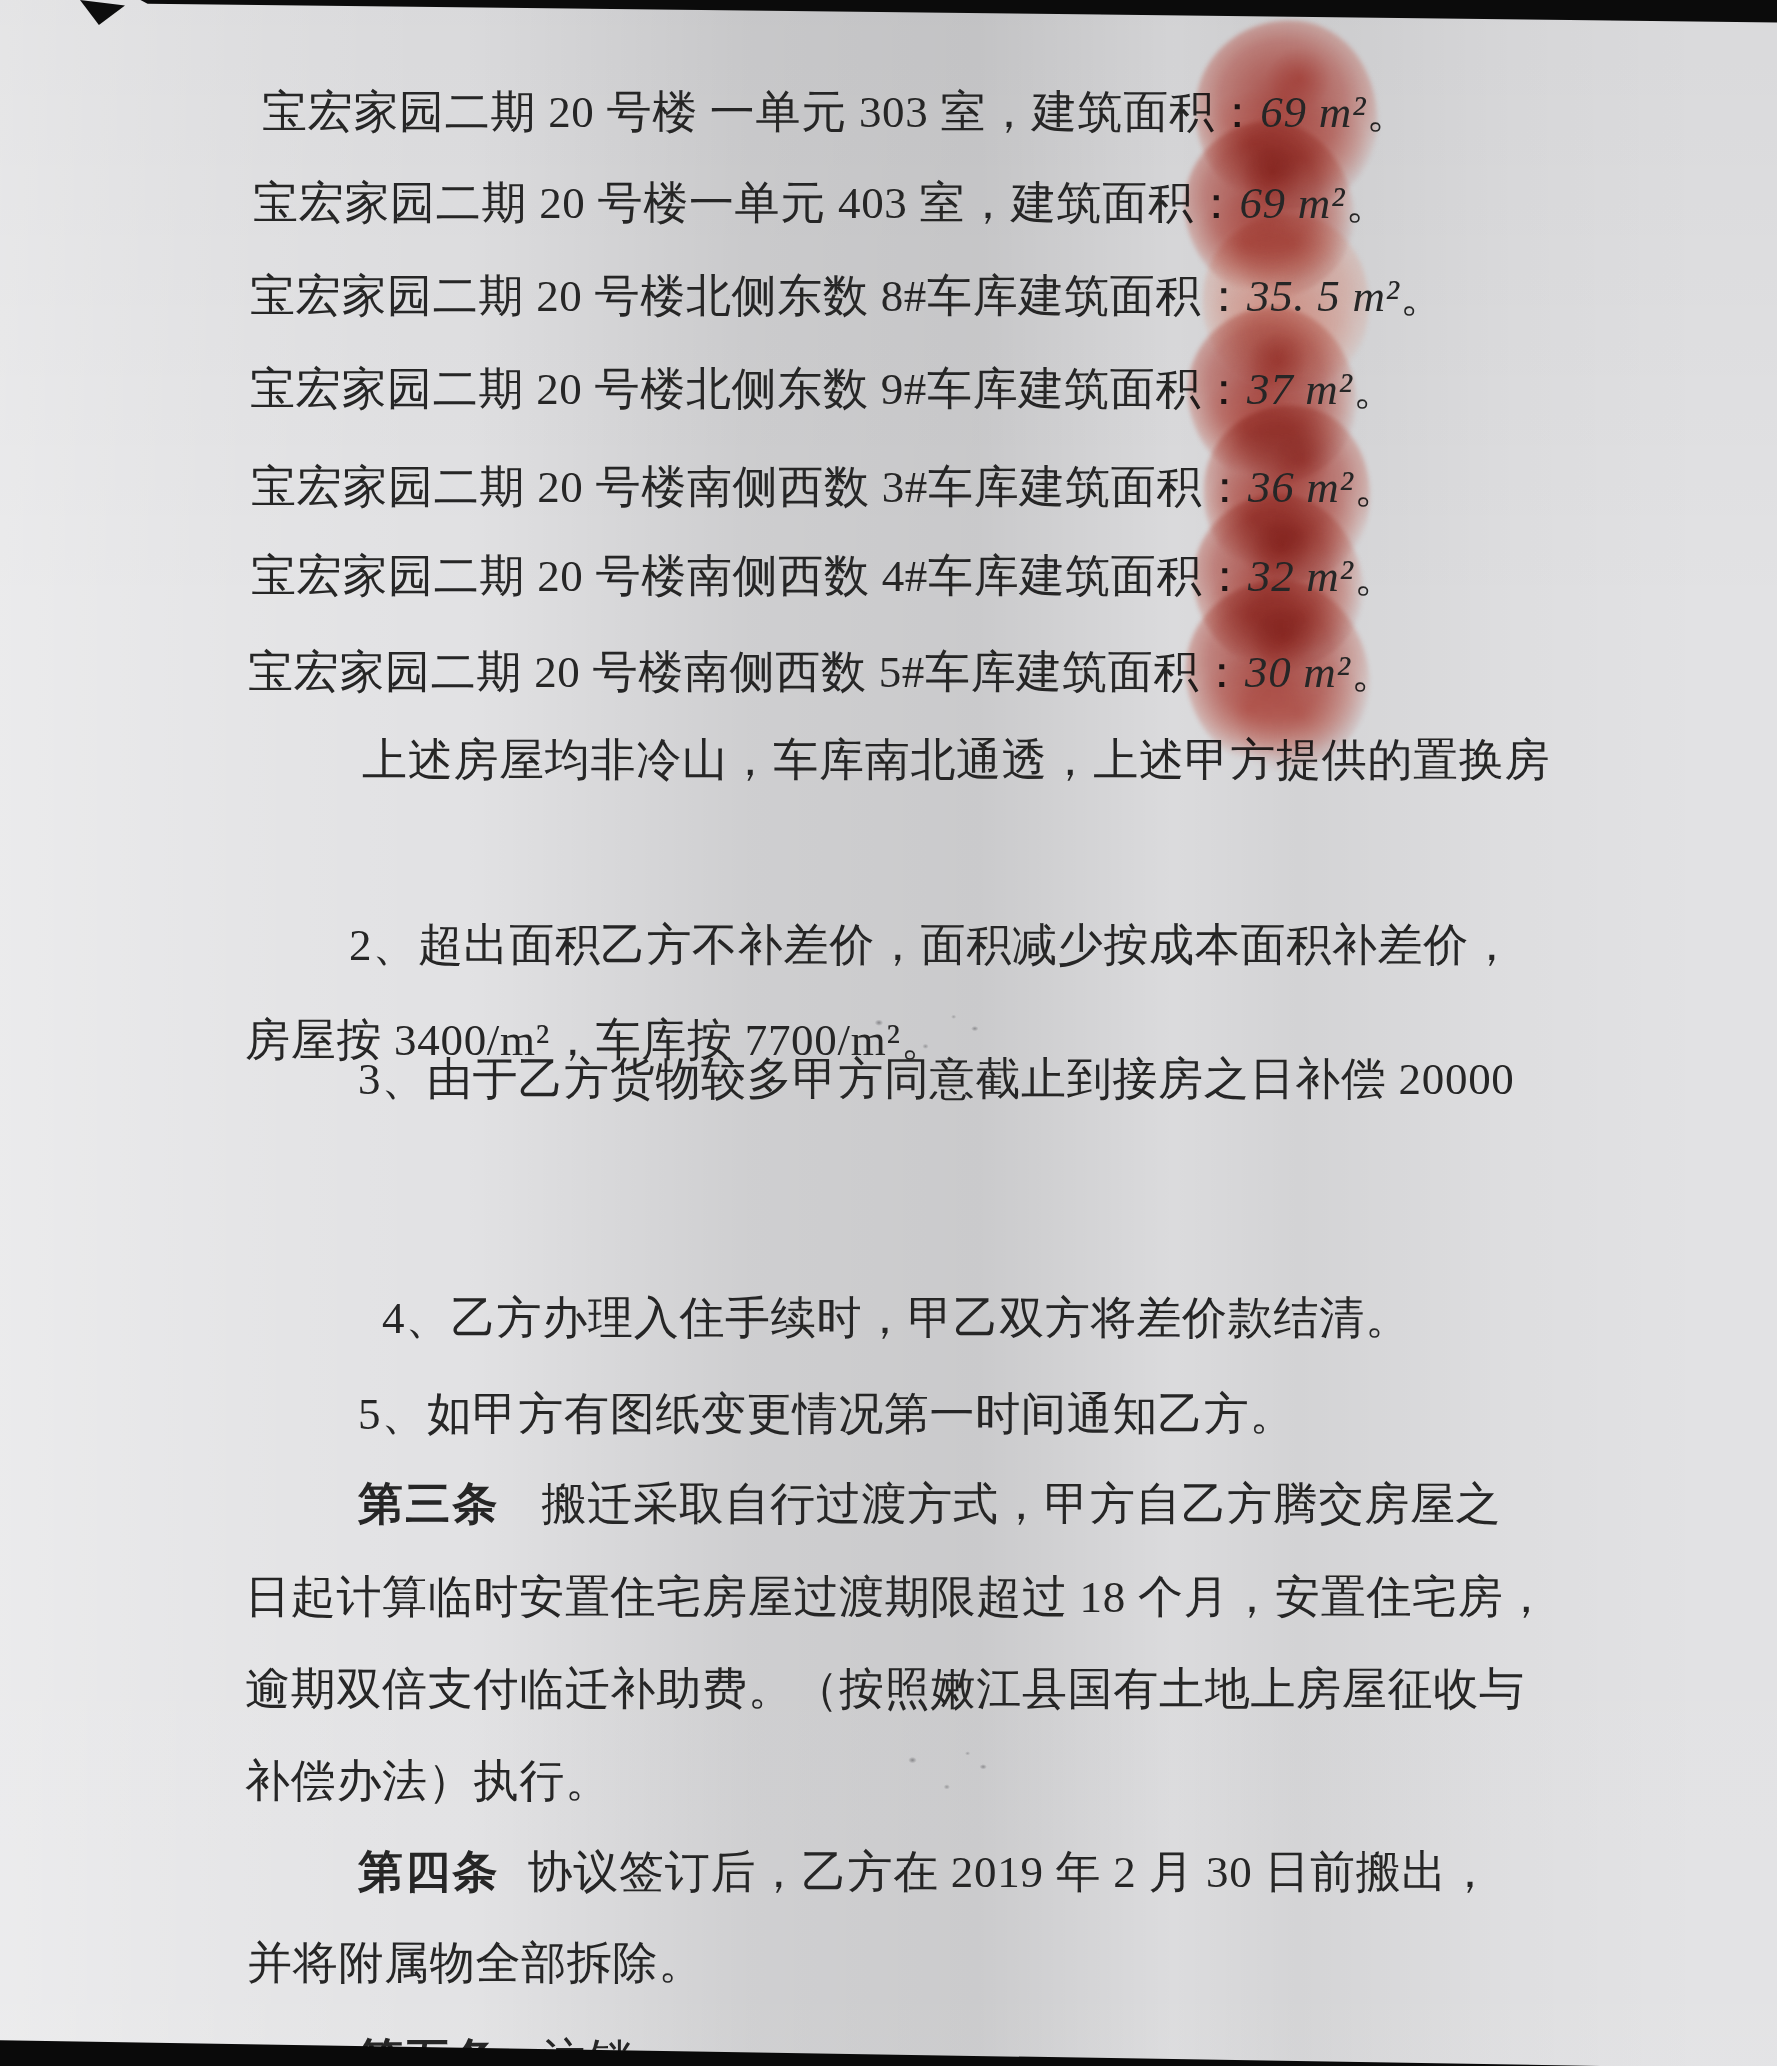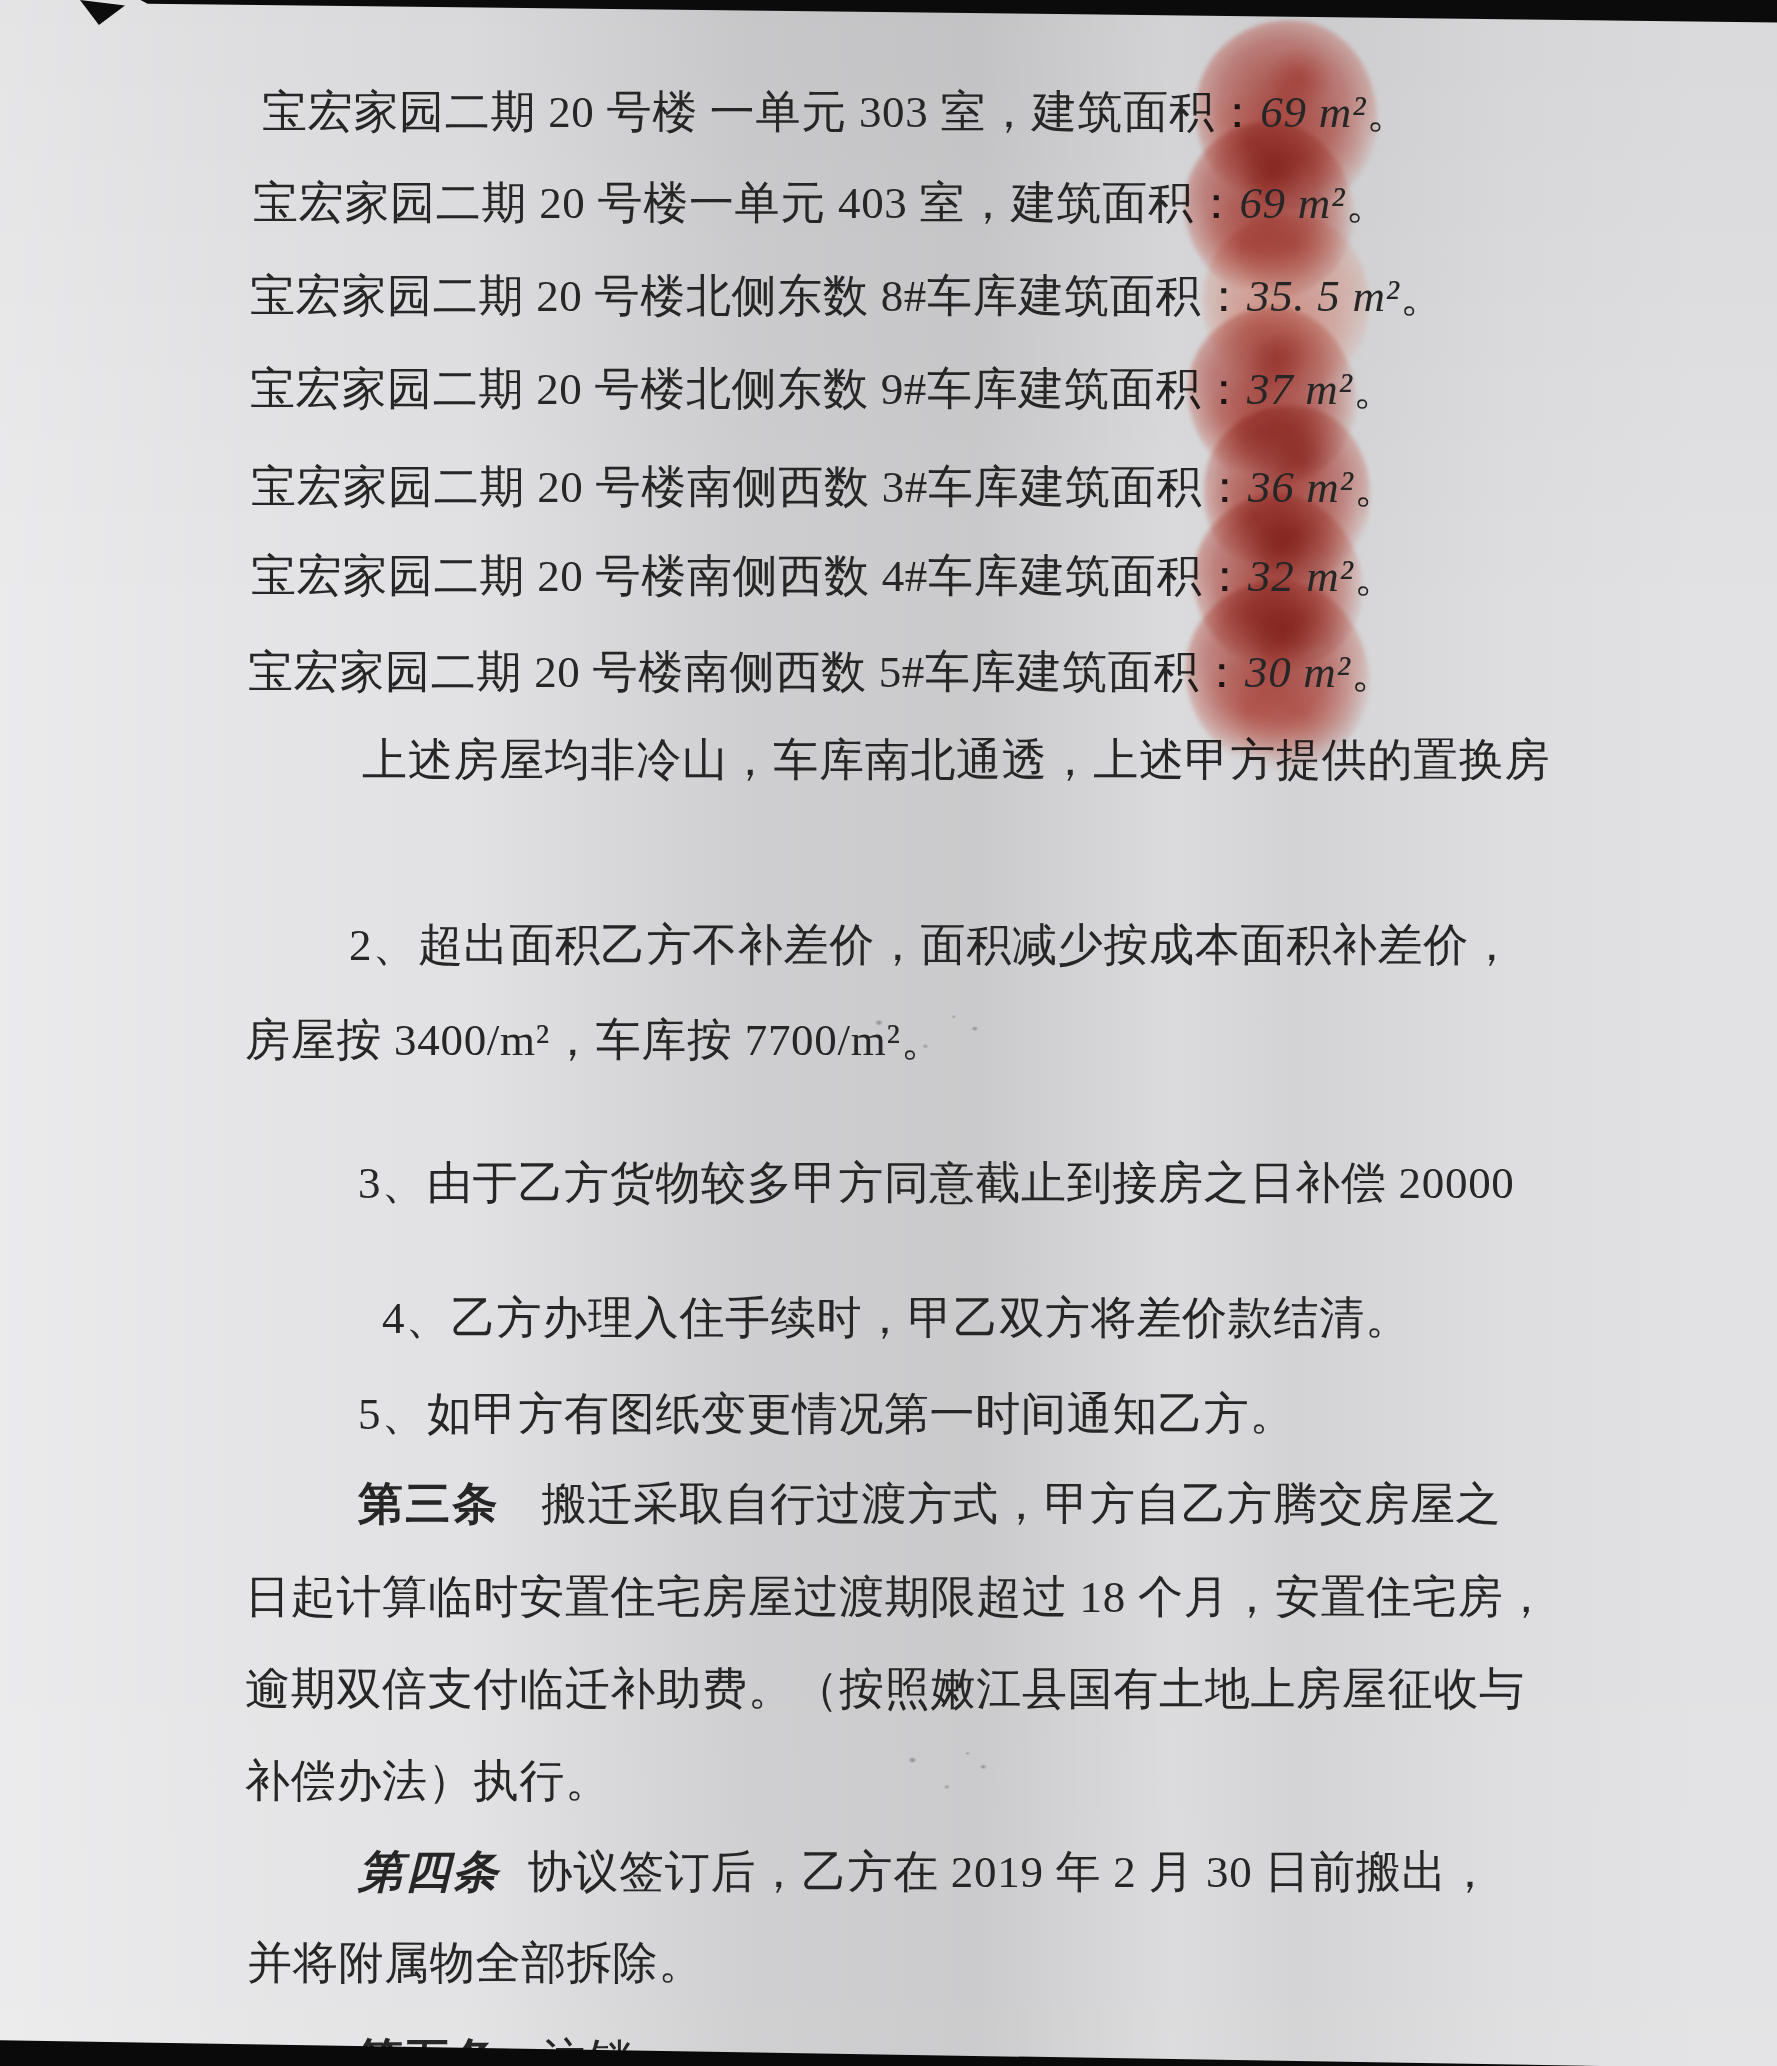--- a/index.html
+++ b/index.html
@@ -32,21 +32,21 @@
   }
   
   .content{position:absolute;left:0;top:0;width:100%;height:100%;color:#262626;
     filter:blur(0.3px);}
   .line{
     position:absolute;margin:0;font-size:45px;line-height:54px;letter-spacing:0.7px;
     white-space:nowrap;
   }
   .head{font-weight:700;letter-spacing:2.2px;text-align:center;}
   .gap-lg{margin-right:42px;}
-  .gap-md{margin-right:28px;font-style:italic;}
+  .gap-md{margin-right:28px;}
   .val{position:relative;display:inline-block;font-style:italic;}
   .num{position:relative;z-index:2;}
   
   .stamp{
     position:absolute;z-index:1;width:168px;height:177px;left:-54px;top:-55px;
     mix-blend-mode:multiply;filter:blur(2.2px);
     border-radius:52% 48% 50% 50% / 47% 55% 45% 53%;
     background:
       radial-gradient(62% 56% at 47% 42%, rgba(153,36,28,.78), rgba(167,49,38,.52) 54%, rgba(186,76,60,.30) 77%, rgba(200,100,80,0) 96%),
       radial-gradient(46% 42% at 62% 72%, rgba(158,44,34,.50), rgba(180,70,55,0) 82%),
@@ -90,21 +90,21 @@
 
     <p class="line" style="top:460px;left:251px"><span>宝宏家园二期 20 号楼南侧西数 3#车库建筑面积：</span><span class="val"><span class="stamp r2"></span><span class="num">36 m²</span></span><span>。</span></p>
 
     <p class="line" style="top:549px;left:251px"><span>宝宏家园二期 20 号楼南侧西数 4#车库建筑面积：</span><span class="val"><span class="stamp r1"></span><span class="num">32 m²</span></span><span>。</span></p>
 
     <p class="line" style="top:645px;left:248px"><span>宝宏家园二期 20 号楼南侧西数 5#车库建筑面积：</span><span class="val"><span class="stamp big r3"></span><span class="num">30 m²</span></span><span>。</span></p>
 
     <p class="line" style="top:733px;left:362px">上述房屋均非冷山，车库南北通透，上述甲方提供的置换房</p>
     <p class="line" style="top:918px;left:349px">2、超出面积乙方不补差价，面积减少按成本面积补差价，</p>
     <p class="line" style="top:1013px;left:245px">房屋按 3400/m²，车库按 7700/m²。</p>
-    <p class="line" style="top:1156px;left:358px">3、由于乙方货物较多甲方同意截止到接房之日补偿 20000</p>
+    <p class="line" style="top:1052px;left:358px">3、由于乙方货物较多甲方同意截止到接房之日补偿 20000</p>
     <p class="line" style="top:1291px;left:382px">4、乙方办理入住手续时，甲乙双方将差价款结清。</p>
     <p class="line" style="top:1387px;left:358px">5、如甲方有图纸变更情况第一时间通知乙方。</p>
 
     <p class="line" style="top:1477px;left:358px"><span class="head gap-lg">第三条</span><span>搬迁采取自行过渡方式，甲方自乙方腾交房屋之</span></p>
     <p class="line" style="top:1570px;left:245px">日起计算临时安置住宅房屋过渡期限超过 18 个月，安置住宅房，</p>
     <p class="line" style="top:1662px;left:245px">逾期双倍支付临迁补助费。（按照嫩江县国有土地上房屋征收与</p>
     <p class="line" style="top:1754px;left:245px">补偿办法）执行。</p>
 
     <p class="line" style="top:1845px;left:358px"><span class="head gap-md">第四条</span><span>协议签订后，乙方在 2019 年 2 月 30 日前搬出，</span></p>
     <p class="line" style="top:1936px;left:247px">并将附属物全部拆除。</p>

